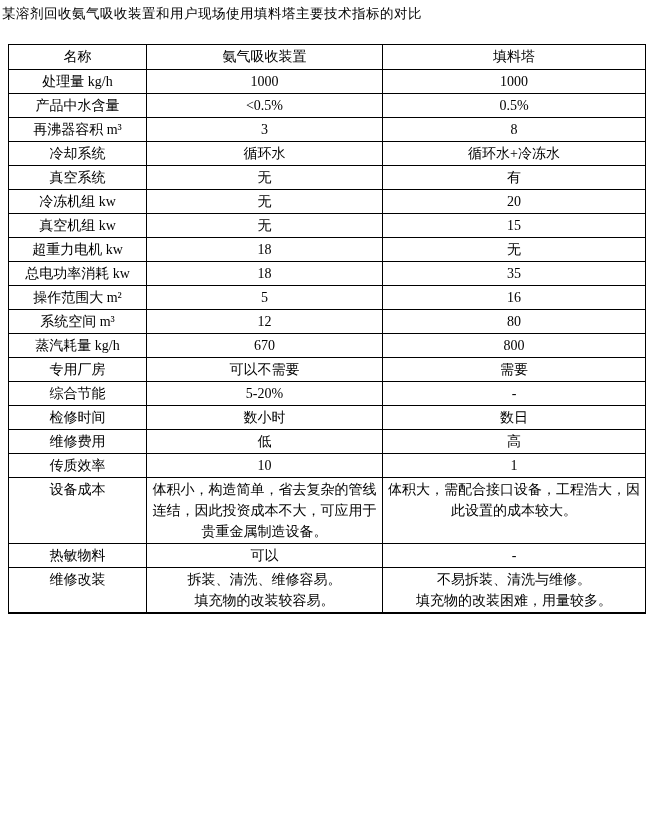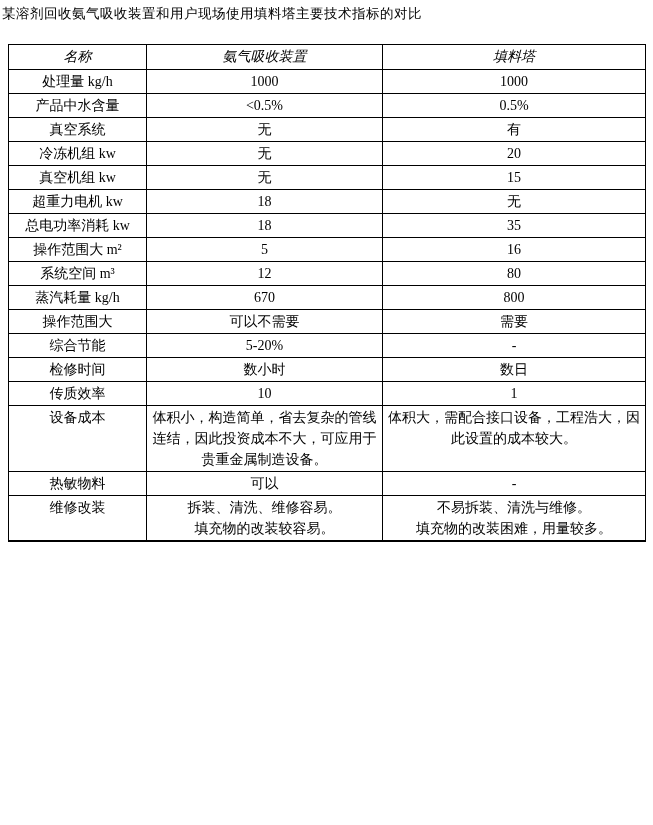--- a/index.html
+++ b/index.html
@@ -46,21 +46,20 @@
     vertical-align: top;
     padding: 1px 5px;
     line-height: 21px;
     font-weight: normal;
     white-space: pre-line;
     overflow: hidden;
   }
   .spec-table thead th {
     height: 22px;
     line-height: 22px;
-    font-style: italic;
   }
 </style>
 </head>
 <body>
 
 <div class="page">
 
   <div class="doc-title">某溶剂回收氨气吸收装置和用户现场使用填料塔主要技术指标的对比</div>
 
   <table class="spec-table">
@@ -79,20 +78,30 @@
     <tbody>
         <tr>
           <td>处理量 kg/h</td>
           <td>1000</td>
           <td>1000</td>
         </tr>
         <tr>
           <td>产品中水含量</td>
           <td>&lt;0.5%</td>
           <td>0.5%</td>
+        </tr>
+        <tr>
+          <td>再沸器容积 m³</td>
+          <td>3</td>
+          <td>8</td>
+        </tr>
+        <tr>
+          <td>冷却系统</td>
+          <td>循环水</td>
+          <td>循环水+冷冻水</td>
         </tr>
         <tr>
           <td>真空系统</td>
           <td>无</td>
           <td>有</td>
         </tr>
         <tr>
           <td>冷冻机组 kw</td>
           <td>无</td>
           <td>20</td>
@@ -121,33 +130,38 @@
           <td>系统空间 m³</td>
           <td>12</td>
           <td>80</td>
         </tr>
         <tr>
           <td>蒸汽耗量 kg/h</td>
           <td>670</td>
           <td>800</td>
         </tr>
         <tr>
-          <td>操作范围大</td>
+          <td>专用厂房</td>
           <td>可以不需要</td>
           <td>需要</td>
         </tr>
         <tr>
           <td>综合节能</td>
           <td>5-20%</td>
           <td>-</td>
         </tr>
         <tr>
           <td>检修时间</td>
           <td>数小时</td>
           <td>数日</td>
+        </tr>
+        <tr>
+          <td>维修费用</td>
+          <td>低</td>
+          <td>高</td>
         </tr>
         <tr>
           <td>传质效率</td>
           <td>10</td>
           <td>1</td>
         </tr>
         <tr>
           <td>设备成本</td>
           <td>体积小，构造简单，省去复杂的管线连结，因此投资成本不大，可应用于贵重金属制造设备。</td>
           <td>体积大，需配合接口设备，工程浩大，因此设置的成本较大。</td>

